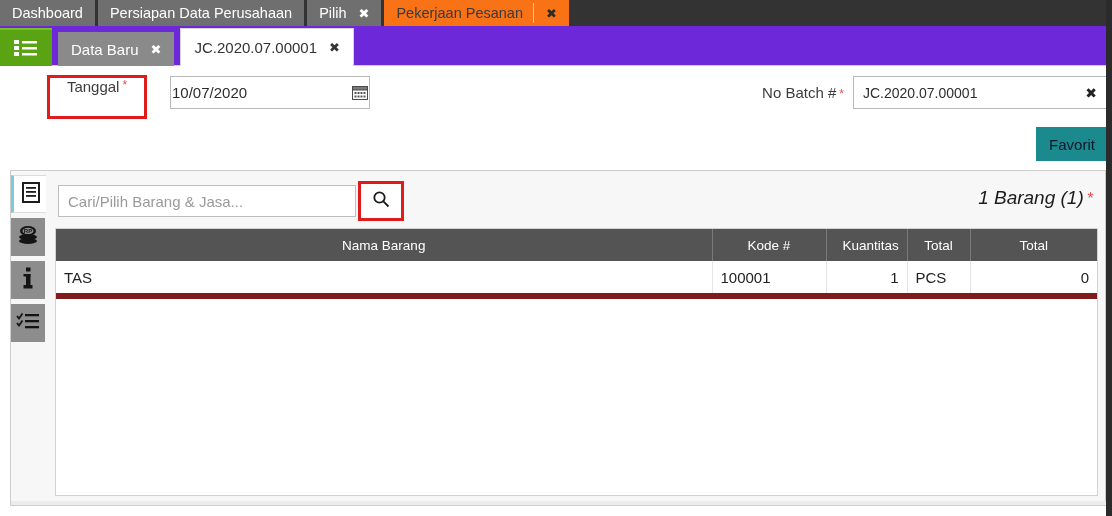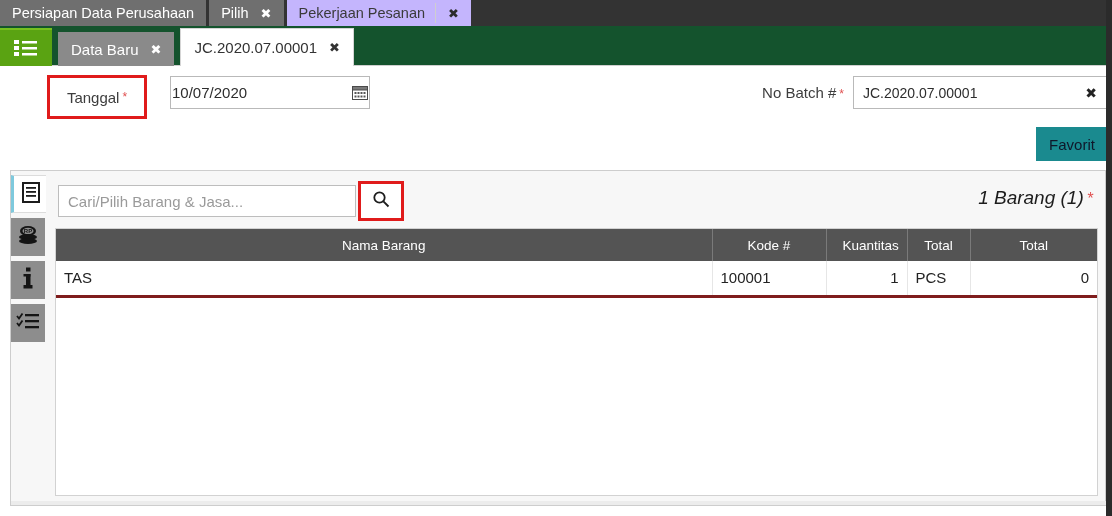--- a/index.html
+++ b/index.html
@@ -32,41 +32,41 @@
     color: #ffffff;
     font-size: 14.5px;
     padding: 0 12px;
     margin-right: 3px;
     height: 26px;
     white-space: nowrap;
     cursor: default;
   }
   .ttab .tlabel { line-height: 1; }
   .ttab.active {
-    background: #c4b5fd;
+    background: #f97316;
     color: #3a3a3a;
   }
   .ttab .tclose {
     font-family: "DejaVu Sans", sans-serif;
     font-weight: bold;
     font-size: 13px;
     margin-left: 12px;
     color: #ffffff;
   }
   .ttab.active .tclose { color: #2b2b2b; }
   .ttab.active .tsep {
     width: 1px; height: 20px; background: #cfcfcf;
     margin-left: 10px; margin-right: 0px;
   }
 
   
   .subbar {
     position: absolute; left: 0; top: 26px;
     width: 1112px; height: 40px;
-    background: #14532d;
+    background: #6d28d9;
     border-bottom: 1px solid #cfcfcf;
   }
   .subbar-inner { display: flex; align-items: flex-end; height: 40px; }
   .greenbtn {
     width: 52px; height: 38px;
     background: #5aa312;
     border-top: 2px solid #76c01f;
     display: flex; align-items: center; justify-content: center;
     cursor: pointer;
   }
@@ -100,21 +100,21 @@
   .formarea {
     position: absolute; left: 0; top: 66px;
     width: 1112px; height: 100px;
     background: #ffffff;
   }
   .field-tanggal-wrap {
     position: absolute; left: 47px; top: 9px;
     width: 100px; height: 44px;
     border: 3px solid #e01b1b;
     background: #ffffff;
-    display: flex; align-items: center; justify-content: center;
+    display: flex; justify-content: center;
   }
   .lbl {
     font-size: 15px; color: #3d3d3d;
   }
   .req { color: #e05050; font-size: 12px; margin-left: 3px; }
 
   .dateinput {
     position: absolute; left: 170px; top: 10px;
     width: 200px; height: 33px;
     border: 1px solid #b9b9b9;
@@ -239,21 +239,21 @@
     height: 32px;
     border-right: 1px solid #7a7a7a;
     padding: 0 16px;
   }
   table.grid thead th:last-child { border-right: none; }
   table.grid tbody td {
     font-size: 15px;
     color: #222222;
     height: 35px;
     border-right: 1px solid #e6e6e6;
-    border-bottom: 3px solid #7f1d1d;
+    border-bottom: 6px solid #7f1d1d;
     padding: 0 8px;
     background: #ffffff;
   }
   table.grid tbody td:last-child { border-right: none; }
   .ta-c { text-align: center; }
   .ta-r { text-align: right; }
   .ta-l { text-align: left; }
 
   .scroll-shadow {
     position: absolute; left: 0; bottom: 0;
@@ -266,20 +266,23 @@
     background: #2b2b2b;
   }
 </style>
 </head>
 <body>
 
 <div id="app">
 
   <div class="topbar">
     <div class="topbar-tabs">
+      <div class="ttab">
+        <span class="tlabel">Dashboard</span>
+      </div>
       <div class="ttab">
         <span class="tlabel">Persiapan Data Perusahaan</span>
       </div>
       <div class="ttab">
         <span class="tlabel">Pilih</span>
         <span class="tclose">✖</span>
       </div>
       <div class="ttab active">
         <span class="tlabel">Pekerjaan Pesanan</span>
         <span class="tsep"></span>

